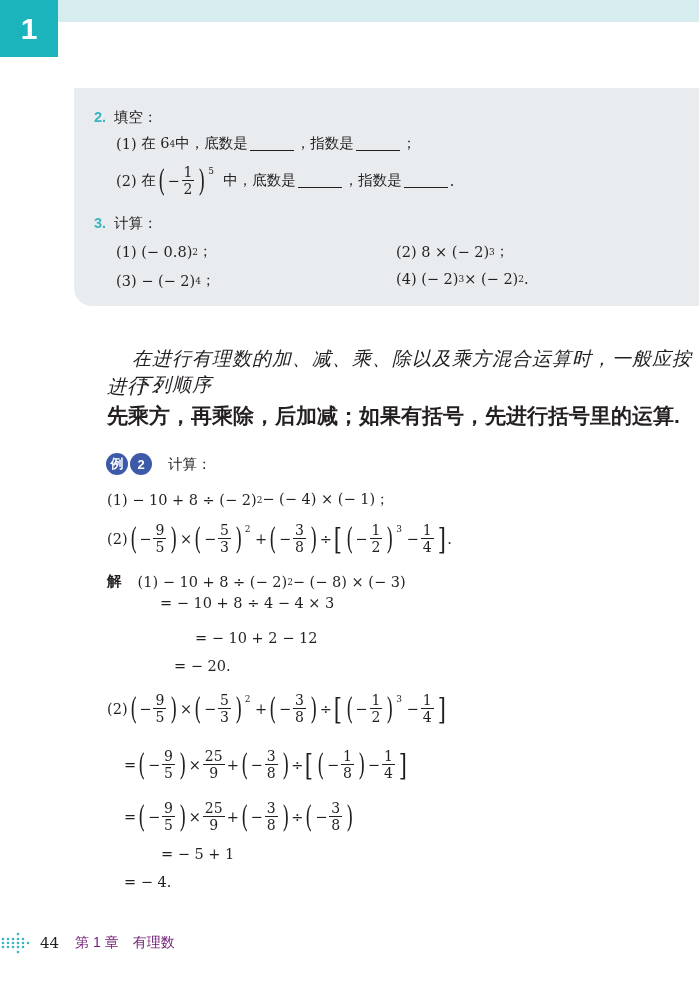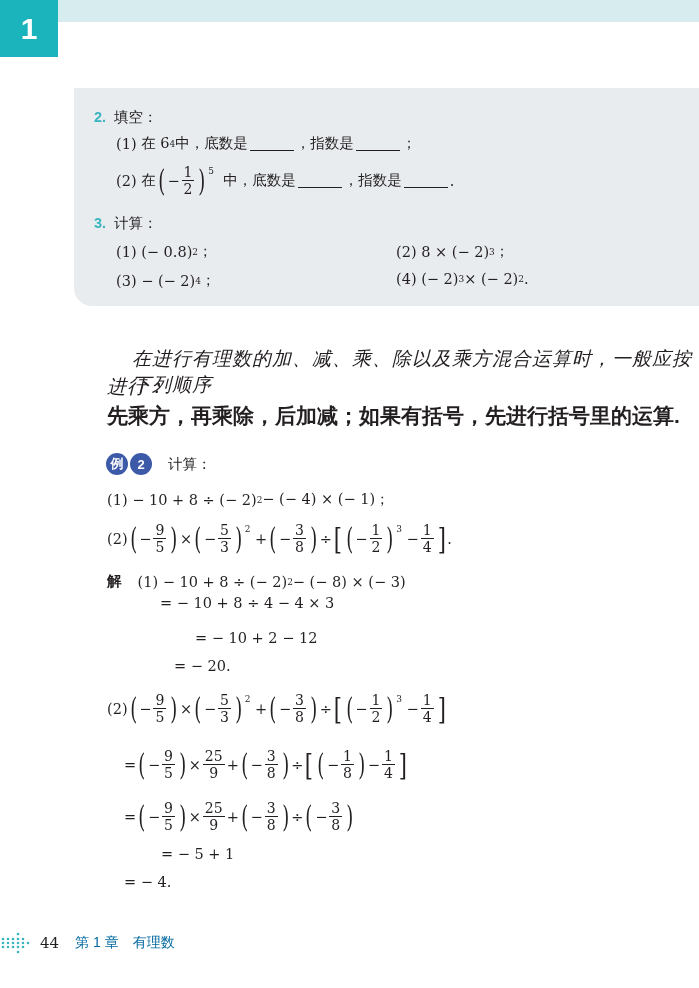--- a/index.html
+++ b/index.html
@@ -23,21 +23,21 @@
   .para { position:absolute; font-size:19px; letter-spacing:1px;font-style:italic; }
   .rule { position:absolute; left:107px; top:402px; font-family:"Liberation Sans", sans-serif; font-weight:bold; font-size:21px; }
   .example-badge { position:absolute; left:106px; top:453px; display:flex; gap:2px; }
   .badge-circle { width:22px; height:22px; border-radius:50%; background:#3d5aa8; color:#fff;
                   font-family:"Liberation Sans", sans-serif; font-weight:bold; font-size:13px;
                   display:flex; align-items:center; justify-content:center; }
   .solve-label { font-family:"Liberation Sans", sans-serif; font-weight:bold; margin-right:16px; }
   .footer { position:absolute; left:0; top:930px; display:flex; align-items:center; }
   .dots { width:36px; height:26px; position:relative; }
   .page-num { font-size:15px; margin-left:4px; }
-  .chapter-label { color:#0369a1; font-family:"Liberation Sans", sans-serif; font-size:14px; margin-left:16px; }
+  .chapter-label { color:#701a75; font-family:"Liberation Sans", sans-serif; font-size:14px; margin-left:16px; }
 </style>
 </head>
 <body>
 
 <div class="top-band"></div>
 <div class="chapter-tab">1</div>
 
 <div class="exercise-box">
   <div class="ex-title" style="left:20px;top:20px;">
     <span class="ex-num">2.</span><span>填空：</span>

